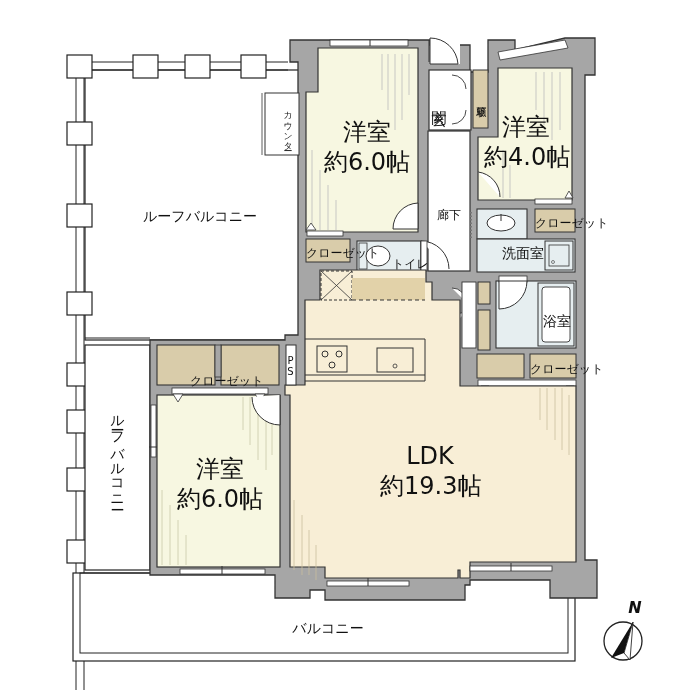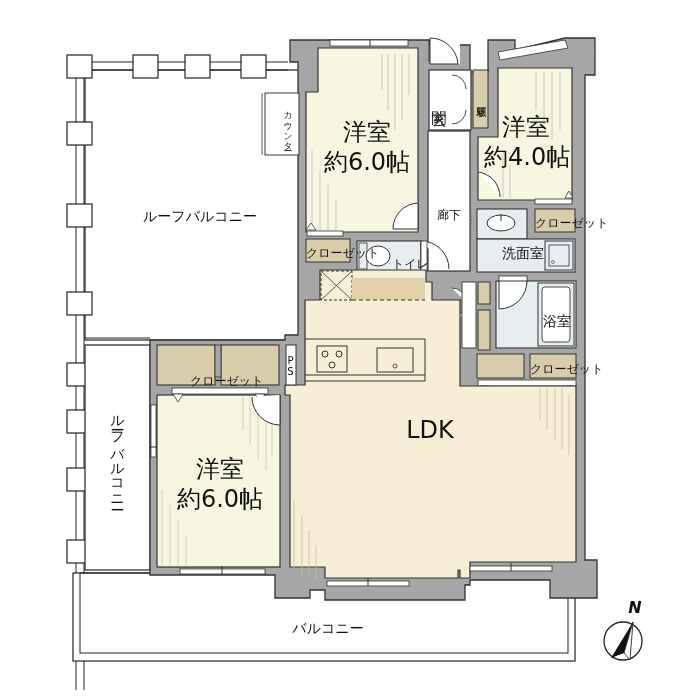--- a/index.html
+++ b/index.html
@@ -248,22 +248,23 @@
   <div class="label room-lg" style="left:484px; top:112px; width:84px;">
     <div>洋室</div>
     <div>約4.0帖</div>
   </div>
 
   <div class="label room-lg" style="left:172px; top:454px; width:96px;">
     <div>洋室</div>
     <div>約6.0帖</div>
   </div>
 
-  <div class="label room-lg" style="left:380px; top:415px; width:100px;">
+  <div class="label room-lg" style="left:380px; top:441px; width:100px;">
     <div>LDK</div>
+    <div>約19.3帖</div>
   </div>
 
   <div class="label room-md vert" style="left:430px; top:74px; height:50px; width:18px;">玄関</div>
   <div class="label tiny vert" style="left:475px; top:72px; height:54px; width:12px; font-size:10px;">下駄箱</div>
   <div class="label room-sm" style="left:430px; top:186px; width:38px; font-size:12px;margin-top:22px;">廊下</div>
   <div class="label room-sm" style="left:384px; top:257px; width:36px; font-size:12px;margin-left:8px;">トイレ</div>
   <div class="label room-md" style="left:479px; top:245px; width:88px; font-size:14px;">洗面室</div>
   <div class="label room-md" style="left:499px; top:313px; width:38px; font-size:14px;margin-left:39px;">浴室</div>
   <div class="label vert" style="left:273px; top:96px; width:20px; height:58px; font-size:9px;">カウンター</div>
   <div class="label vert" style="left:286px; top:347px; width:10px; height:38px; font-size:10px;">PS</div>

